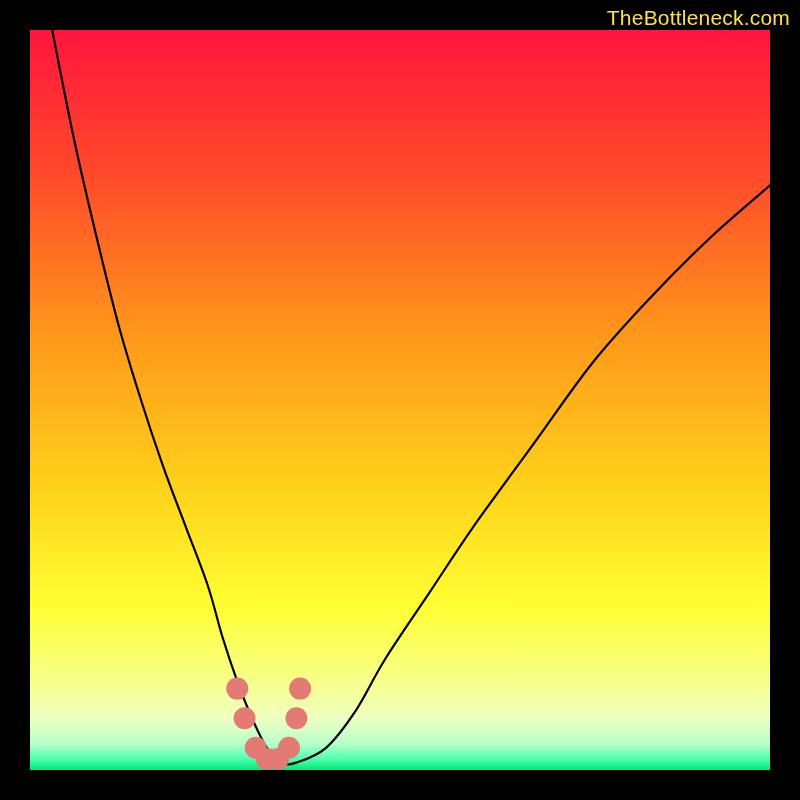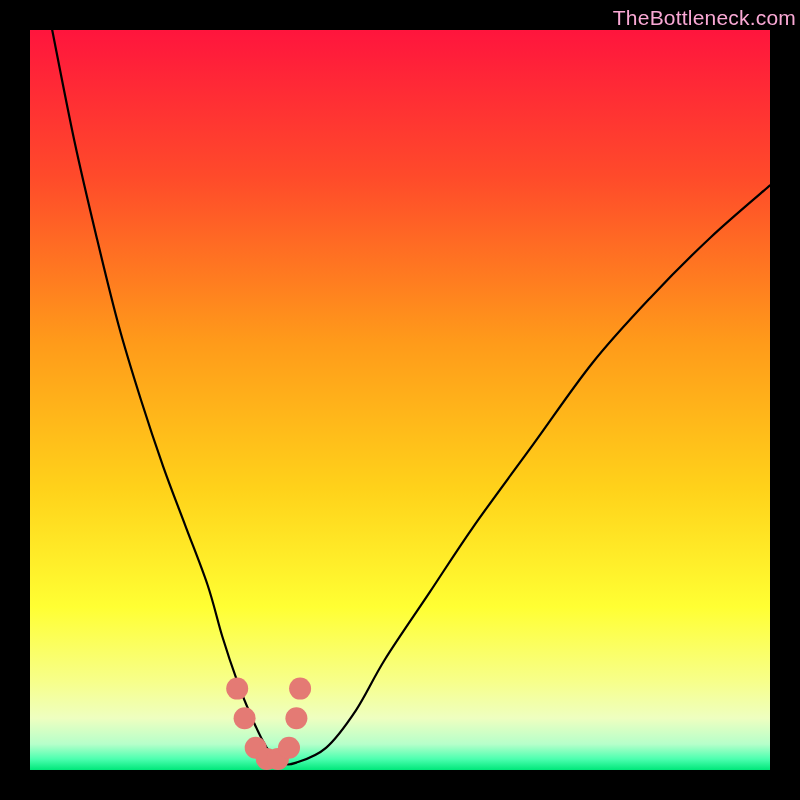--- a/index.html
+++ b/index.html
@@ -33,22 +33,22 @@
   }
   .curve-svg {
     position: absolute;
     inset: 0;
     width: 100%;
     height: 100%;
   }
   .watermark {
     position: absolute;
     top: 6px;
-    right: 4px;
-    color: #f9a8d4;
+    right: 10px;
+    color: #fde047;
     font-size: 21px;
     font-weight: 500;
     letter-spacing: 0.2px;
     user-select: none;
   }
 </style>
 </head>
 <body>
 
 <div class="frame">

